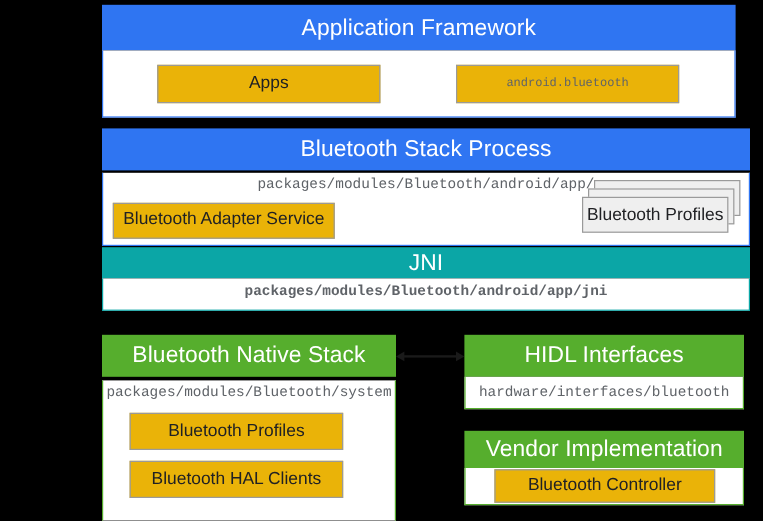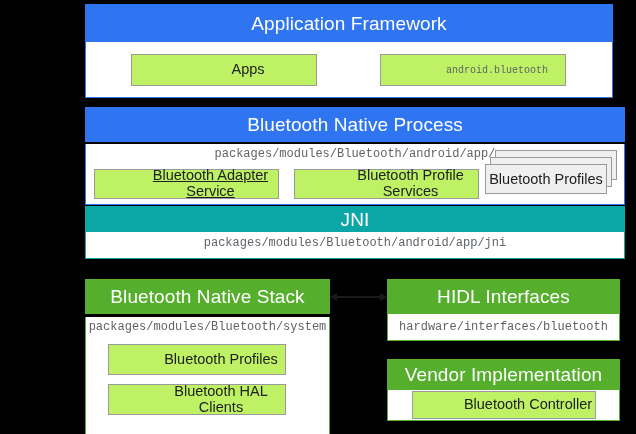--- a/index.html
+++ b/index.html
@@ -57,30 +57,29 @@
     display: flex;
     align-items: center;
     justify-content: center;
     white-space: nowrap;
   }
 
   
   .box {
     position: absolute;
     box-sizing: border-box;
-    background: #bef264;
+    background: #eab308;
     border: 1px solid #9a9a9a;
     color: #202124;
     font-size: 14.5px;
     display: flex;
     align-items: center;
     justify-content: center;
     text-align: center;
     line-height: 1.1;
-    padding-left: 48px;
   }
   .box.mono {
     font-family: "Liberation Mono", monospace;
     font-size: 10px;
     color: #5f6368;
   }
 
   
   .stack { position: absolute; }
   .stack .card {
@@ -120,40 +119,39 @@
 
   <div class="panel" style="left:85px; top:4px; width:528px; height:94px;">
     <div class="hdr blue" style="height:38px;">Application Framework</div>
     <div class="body blue-b" style="height:56px; position:relative;">
       <div class="box" style="left:45px; top:12px; width:186px; height:32px;">Apps</div>
       <div class="box mono" style="left:294px; top:12px; width:186px; height:32px;">android.bluetooth</div>
     </div>
   </div>
 
   <div class="panel" style="left:85px; top:107px; width:540px; height:96px;">
-    <div class="hdr blue" style="height:35px;">Bluetooth Native Process</div>
+    <div class="hdr blue" style="height:35px;">Bluetooth Stack Process</div>
     <div class="body blue-b" style="height:61px; position:relative;">
       <div class="path" style="height:20px; margin-top:2px;">packages/modules/Bluetooth/android/app/</div>
 
-      <div class="box" style="left:8px; top:25px; width:185px; height:30px;text-decoration:underline;">Bluetooth Adapter Service</div>
+      <div class="box" style="left:8px; top:25px; width:185px; height:30px;">Bluetooth Adapter Service</div>
 
-      <div class="box" style="left:208px; top:25px; width:185px; height:30px;">Bluetooth Profile Services</div>
 
       <div class="stack" style="left:399px; top:6px; width:133px; height:50px;">
         <div class="card" style="left:10px; top:0px; width:122px; height:30px;"></div>
         <div class="card" style="left:5px; top:7px; width:122px; height:30px;"></div>
         <div class="card front" style="left:0px; top:14px; width:122px; height:30px;">Bluetooth Profiles</div>
       </div>
     </div>
   </div>
 
   <div class="panel" style="left:85px; top:206px; width:540px; height:62px;">
     <div class="hdr teal" style="height:26px;">JNI</div>
     <div class="body teal-b" style="height:27px; position:relative;">
-      <div class="path" style="height:22px;">packages/modules/Bluetooth/android/app/jni</div>
+      <div class="path" style="height:22px;font-weight:bold;">packages/modules/Bluetooth/android/app/jni</div>
     </div>
   </div>
 
   <div class="panel" style="left:85px; top:279px; width:245px; height:142px;">
     <div class="hdr green" style="height:35px;">Bluetooth Native Stack</div>
     <div class="body green-b" style="height:119px; position:relative;">
       <div class="path" style="height:20px; margin-top:3px;">packages/modules/Bluetooth/system</div>
 
       <div class="box" style="left:22px; top:27px; width:178px; height:31px;">Bluetooth Profiles</div>
 

